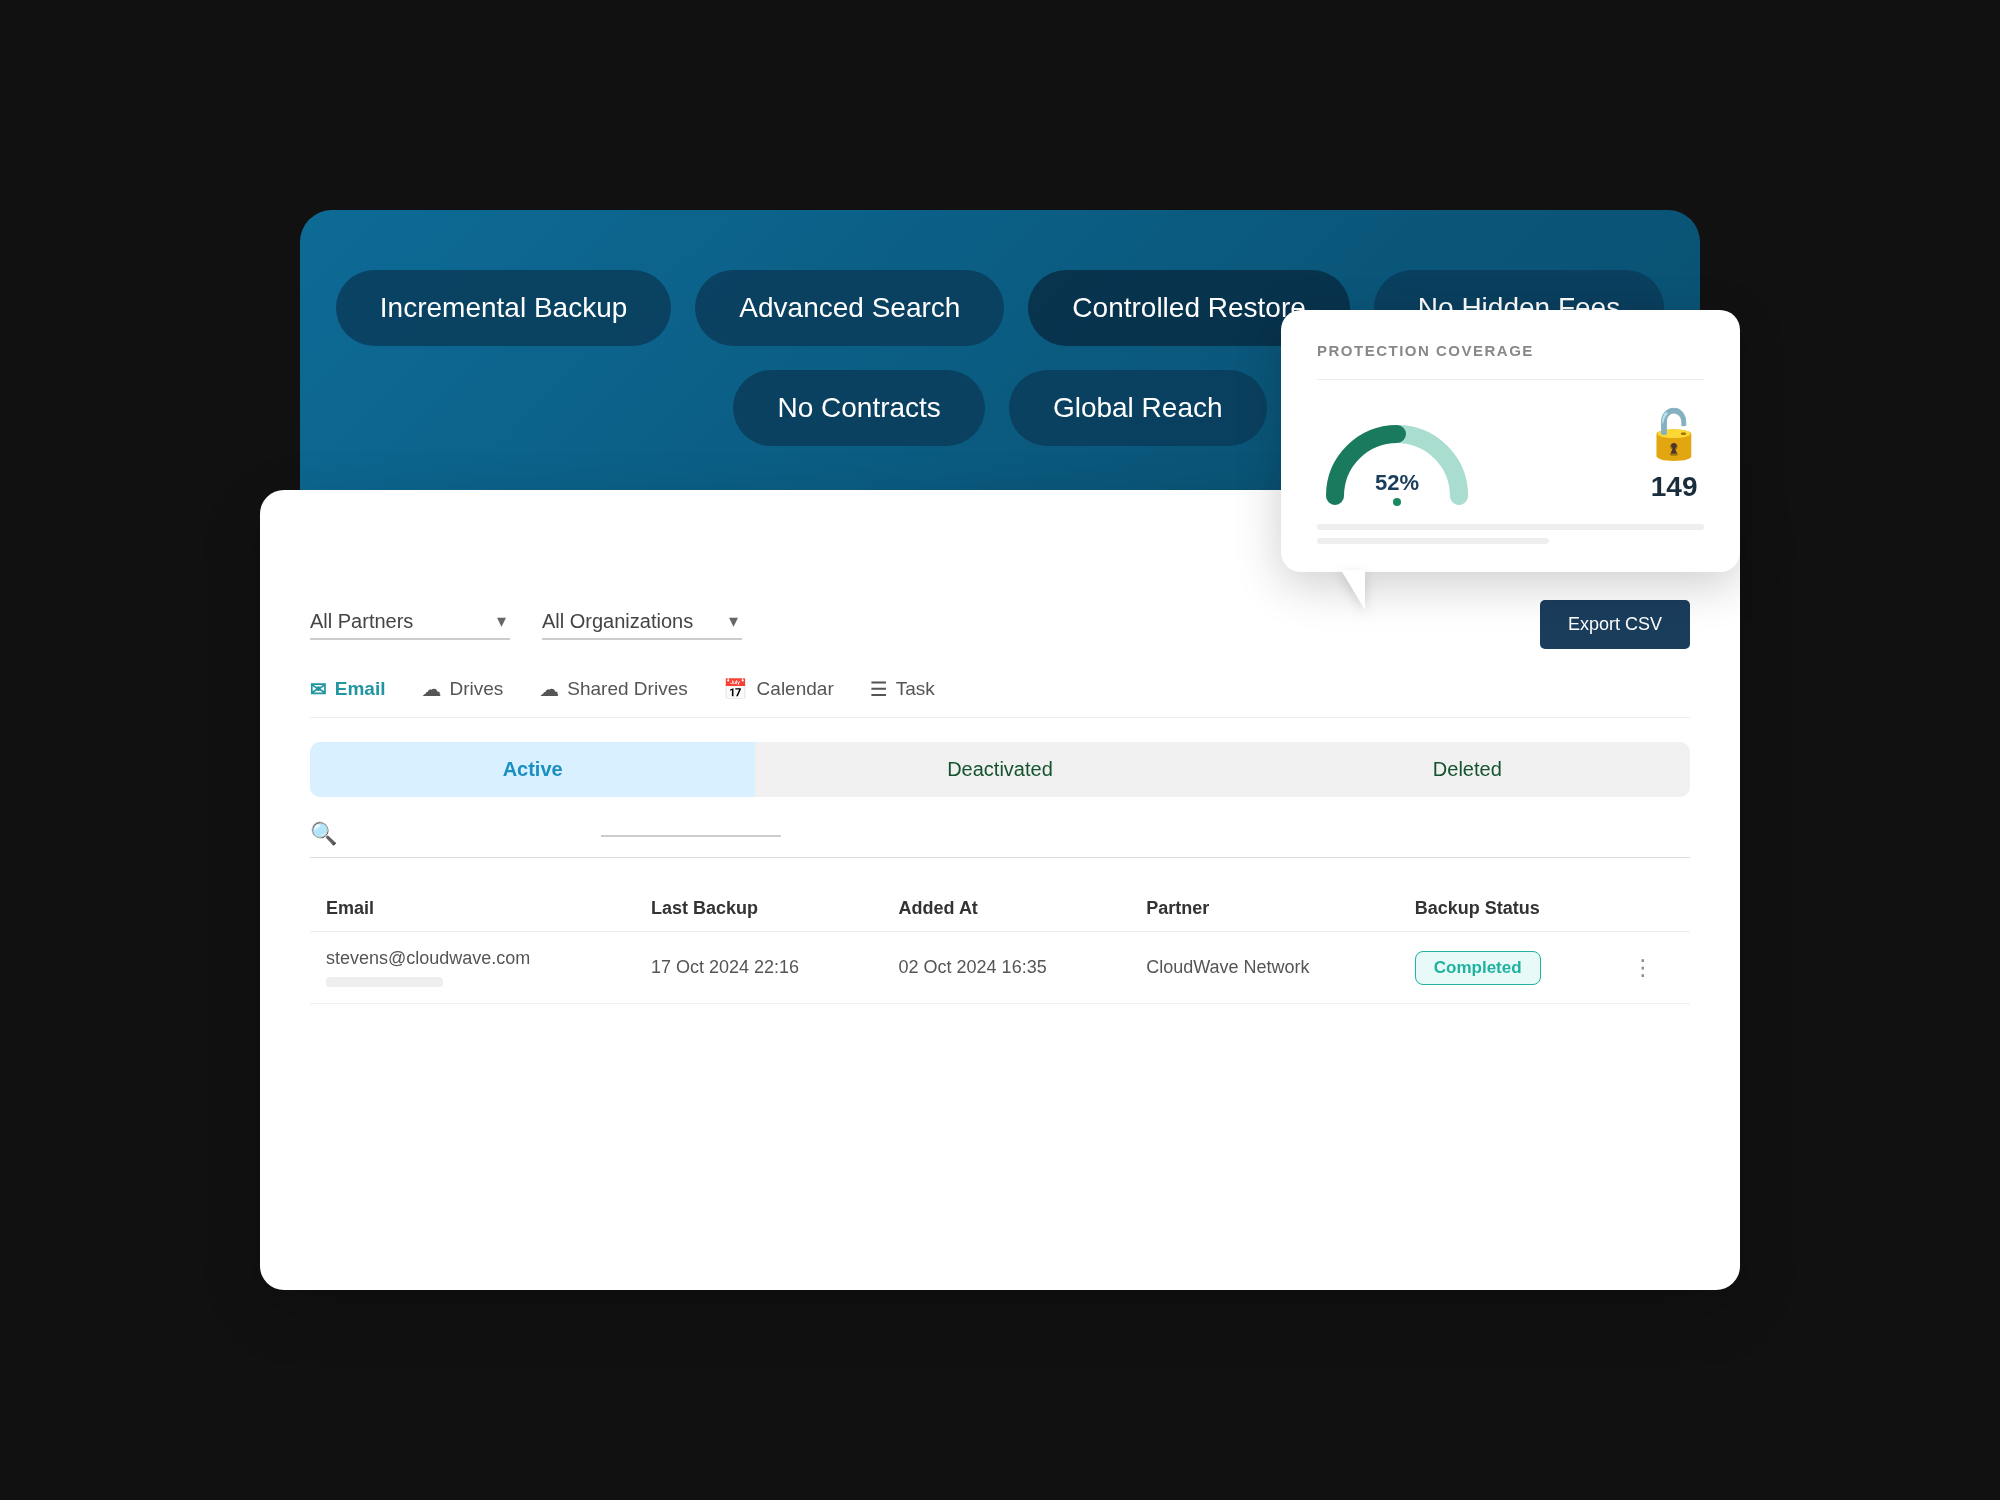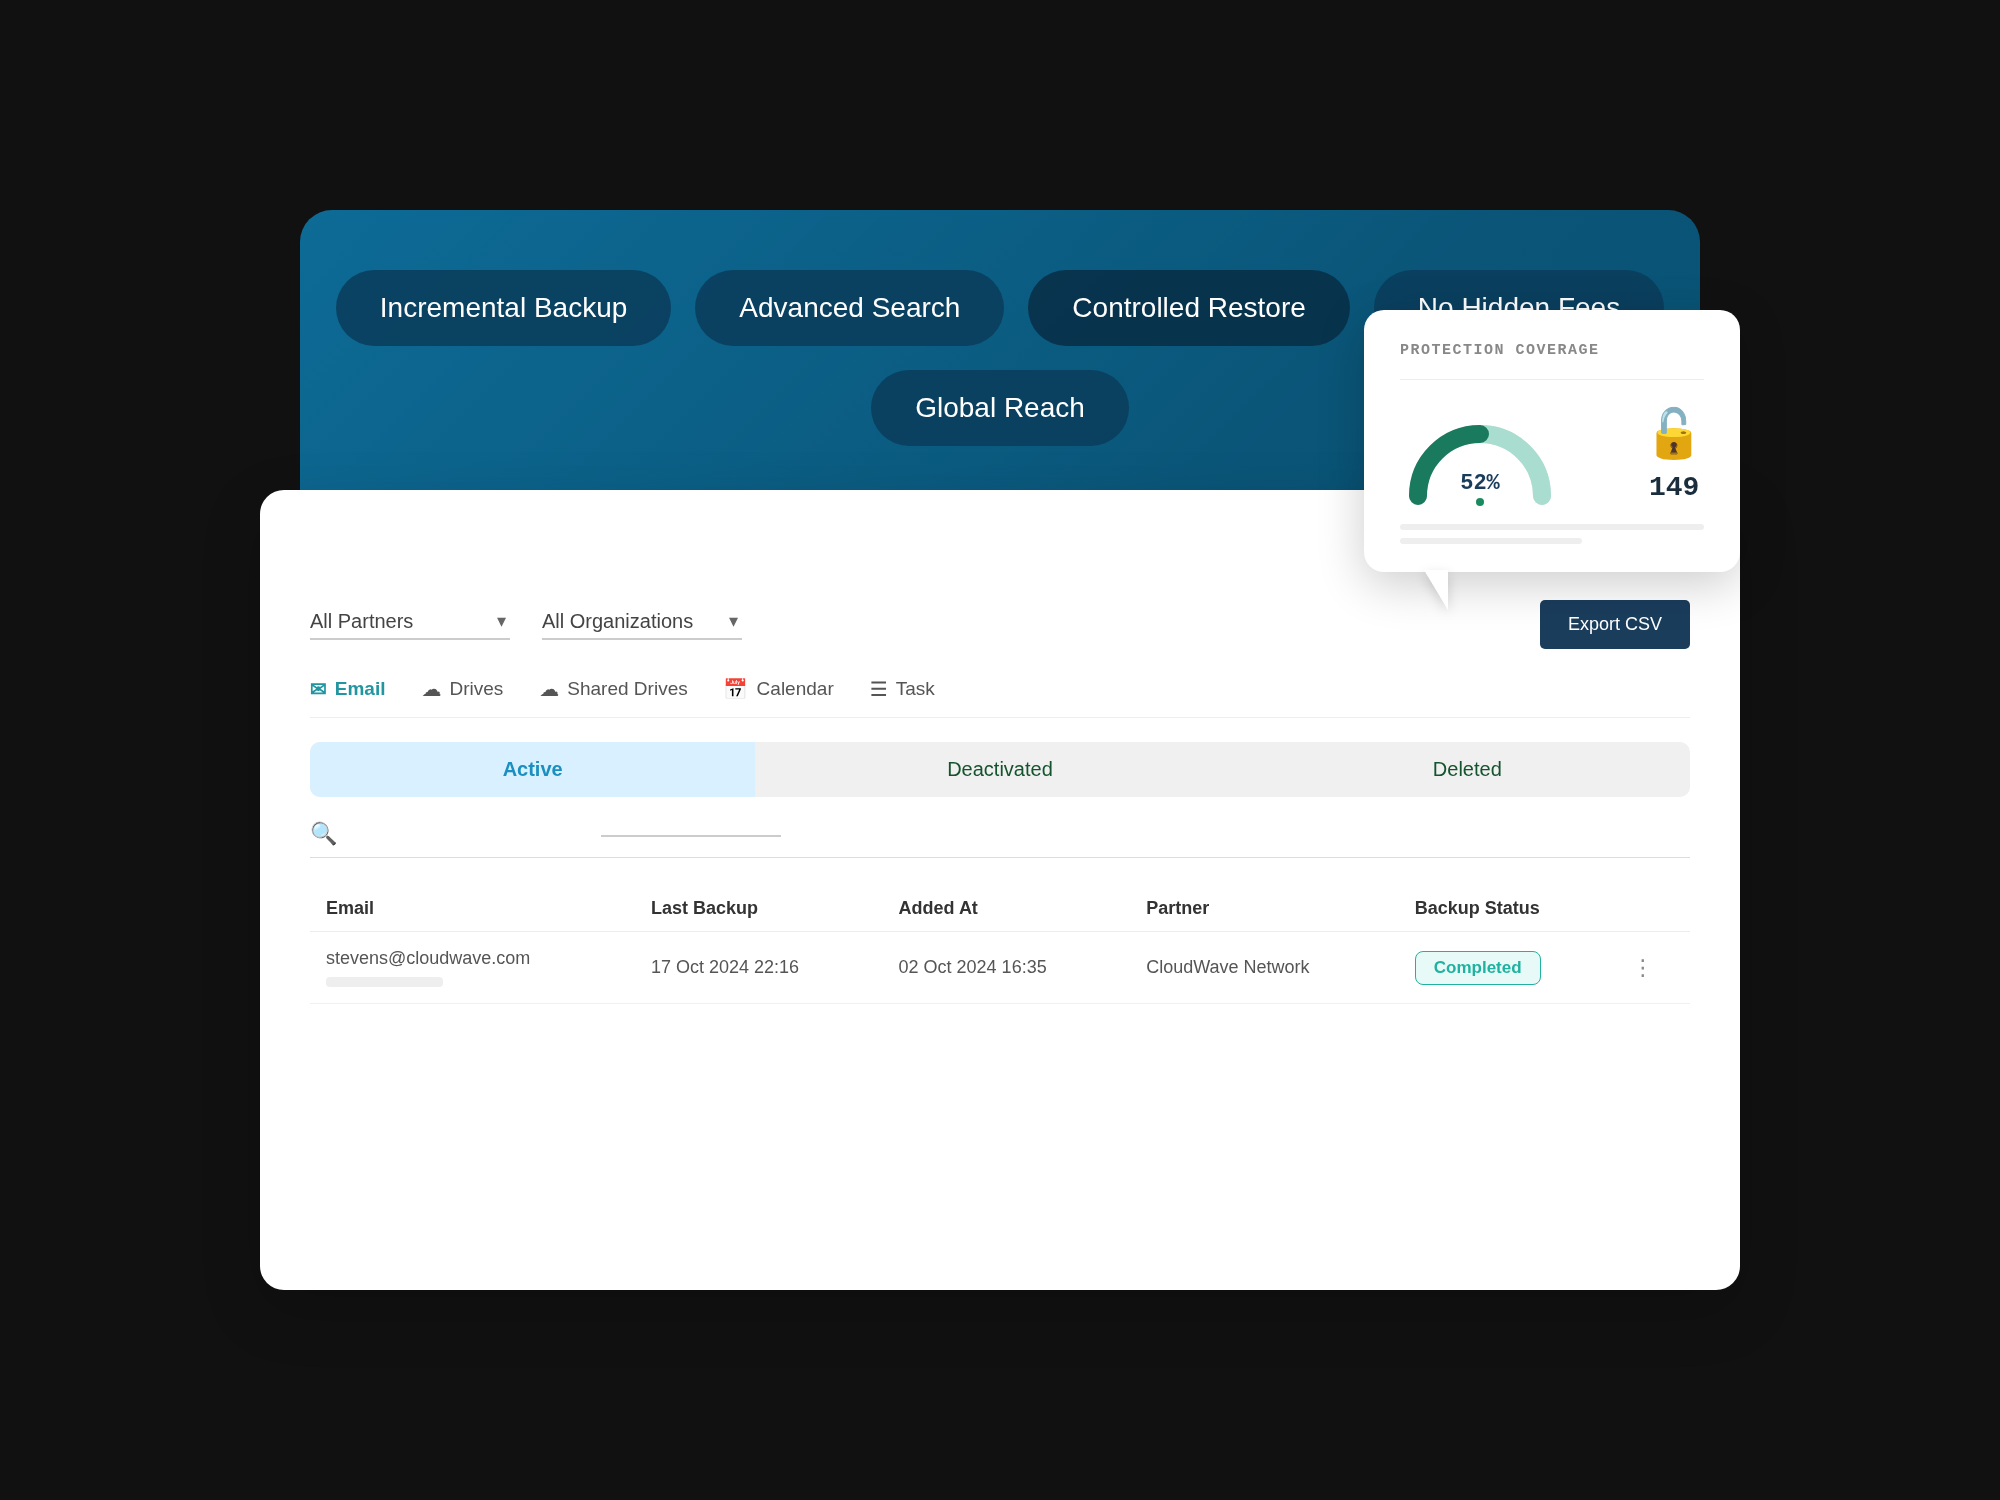--- a/index.html
+++ b/index.html
@@ -240,27 +240,26 @@
       cursor: pointer;
       background: none;
       border: none;
     }
 
     
     .coverage-card {
       position: absolute;
       top: 160px;
       right: 60px;
-      width: 376px;
+      width: 459px;
       background: #fff;
       border-radius: 20px;
       box-shadow: 0 12px 48px rgba(0,0,0,0.2);
       padding: 32px 36px 28px 36px;
       z-index: 20;
-      font-family: Liberation Mono, monospace;
     }
     .coverage-card::after {
       content: '';
       position: absolute;
       bottom: -38px;
       left: 60px;
       width: 0;
       height: 0;
       border-left: 24px solid transparent;
       border-right: 0px solid transparent;
@@ -374,20 +373,23 @@
       </div>
       <div class="pill pill-active">
         <span>Controlled Restore</span>
       </div>
       <div class="pill">
         <span>No Hidden Fees</span>
       </div>
     </div>
 
     <div class="pills-row-2">
+      <div class="pill">
+        <span>No Contracts</span>
+      </div>
       <div class="pill">
         <span>Global Reach</span>
       </div>
     </div>
 
   </div>
 
   <div class="main-panel">
 
     <div class="accounts-title">Accounts</div>

